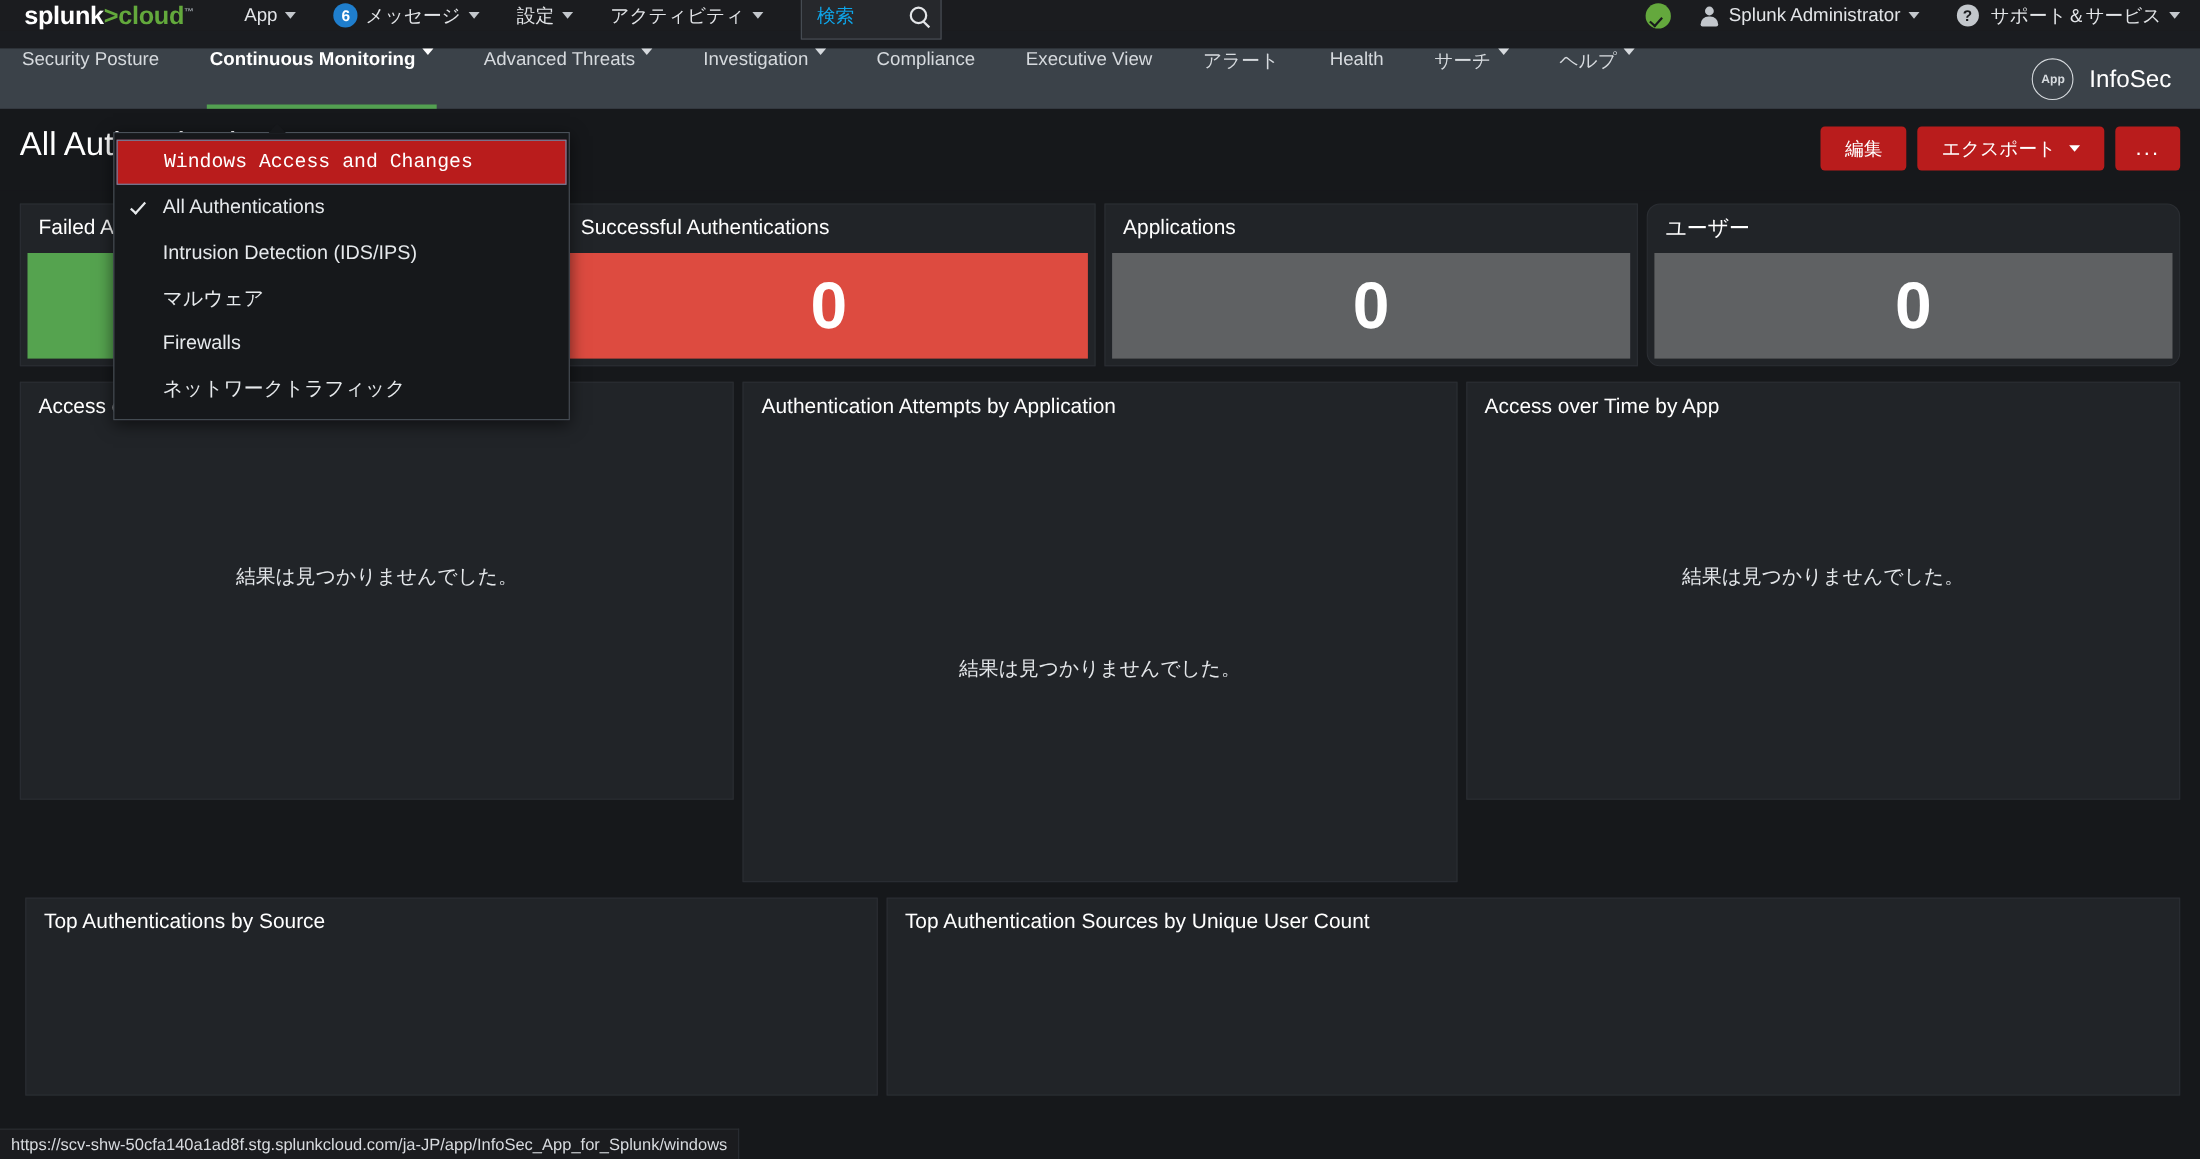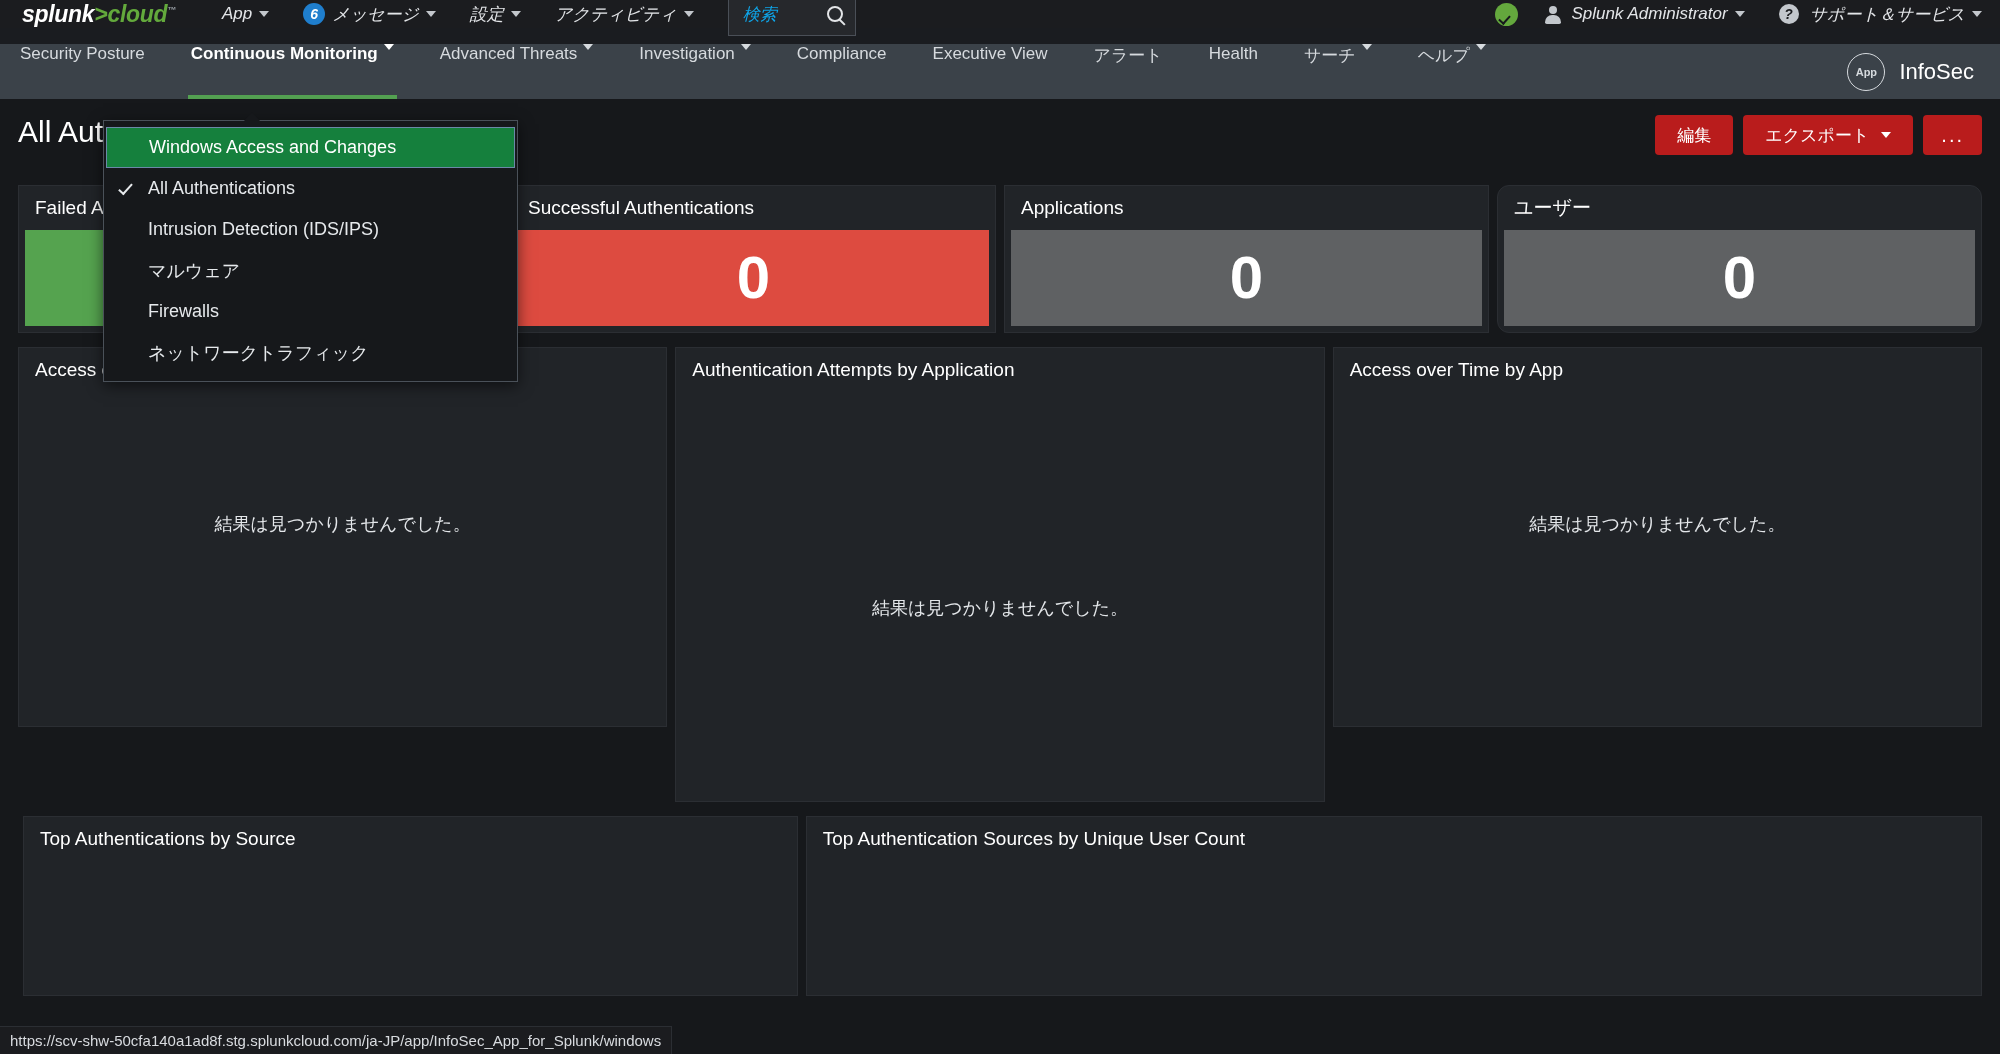--- a/index.html
+++ b/index.html
@@ -8,21 +8,21 @@
     background: #1a1c20;
     font-family: "Liberation Sans", sans-serif;
     overflow: hidden;
   }
 
   
   .sysbar {
     position: absolute; top: 0; left: 0;
     width: 2000px; height: 28px;
     background: #1b1c1f;
-    display: flex; align-items: center; font-style: italic;
+    display: flex; align-items: center;
   }
   .logo {
     margin-left: 22px; margin-right: 46px;
     font-size: 23px; font-weight: bold; letter-spacing: -0.3px;
     white-space: nowrap;
   }
   .logo .l-splunk { color: #ffffff; }
   .logo .l-gt { color: #63a93c; }
   .logo .l-cloud { color: #63a93c; }
   .logo .l-tm { color: #9aa0a6; font-size: 9px; vertical-align: super; }
@@ -226,25 +226,26 @@
     border: none;
   }
   .dd-item {
     height: 41px; display: flex; align-items: center;
     padding-left: 44px;
     color: #e6e9ec; font-size: 18px;
     white-space: nowrap; cursor: pointer;
     position: relative;
   }
   .dd-item.hl {
-    background: #15803d;
+    background: #b91c1c;
     border: 1px solid #6b89a8;
     margin: 0 2px;
     padding-left: 42px;
     color: #ffffff;
+    font-family: Liberation Mono, monospace;
   }
   .dd-check {
     position: absolute; left: 18px; top: 50%;
     transform: translateY(-60%) rotate(42deg);
     width: 7px; height: 14px;
     border-right: 2.4px solid #e6e9ec;
     border-bottom: 2.4px solid #e6e9ec;
   }
 
   

